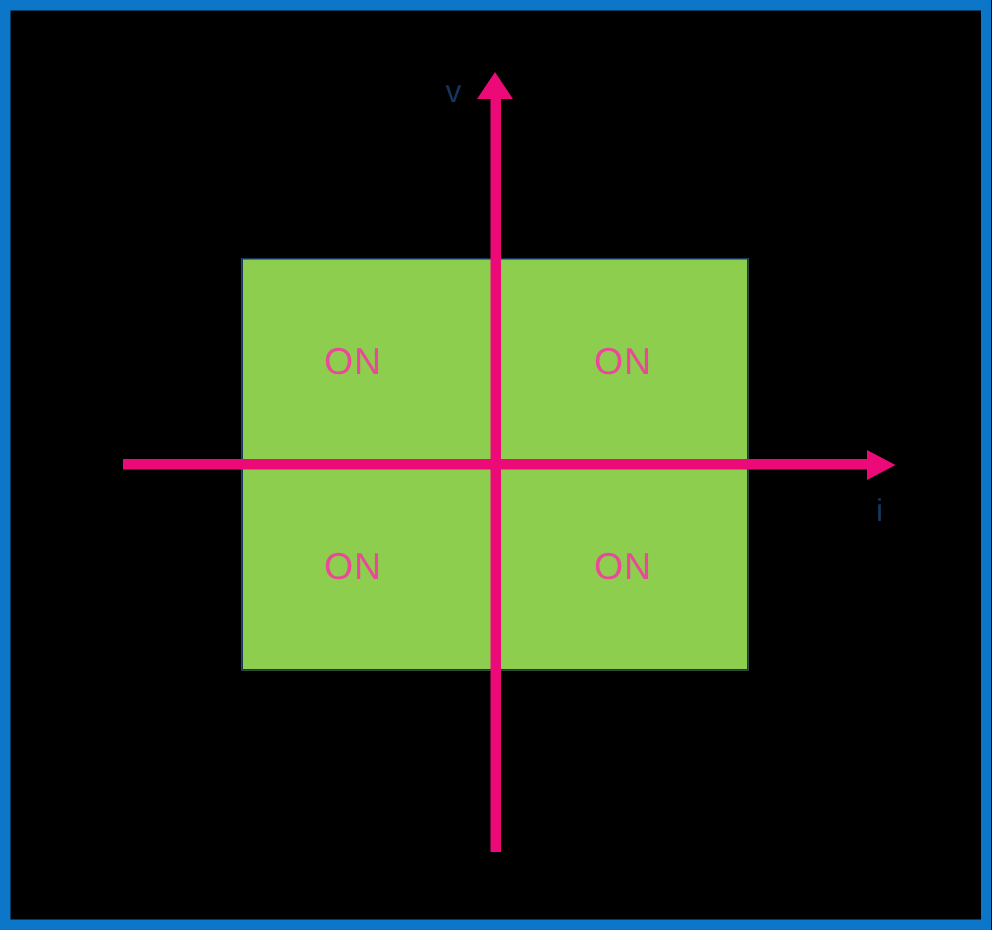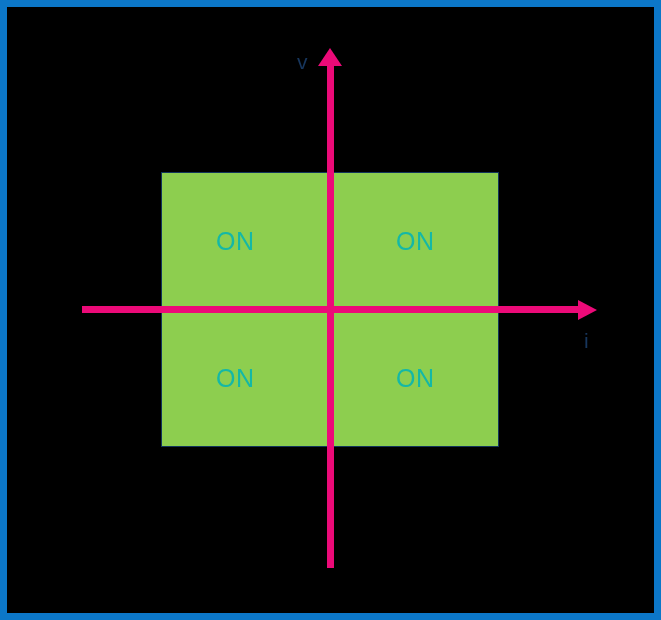--- a/index.html
+++ b/index.html
@@ -50,21 +50,21 @@
     width: 338px;
     height: 275px;
     background: #8DCE4F;
     border: 1px solid #12355B;
     box-sizing: border-box;
   }
 
   
   .quadrant-label {
     position: absolute;
-    color: #14b8a6;
+    color: #ec4899;
     font-family: "Liberation Sans", sans-serif;
     font-size: 25px;
     font-weight: 400;
     letter-spacing: 0.5px;
     line-height: 1;
     white-space: nowrap;
   }
   #quadrant-label-q2 { left: 216px; top: 229px; }
   #quadrant-label-q1 { left: 396px; top: 229px; }
   #quadrant-label-q3 { left: 216px; top: 366px; }

